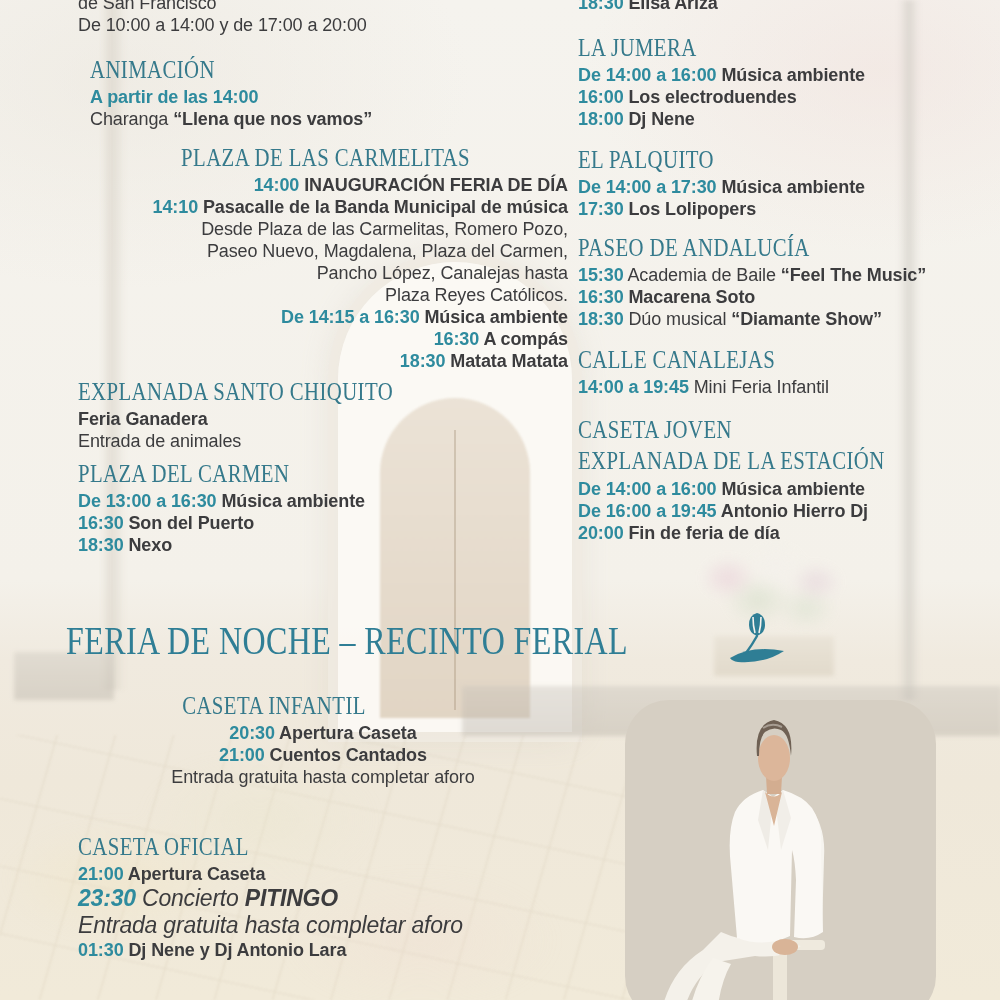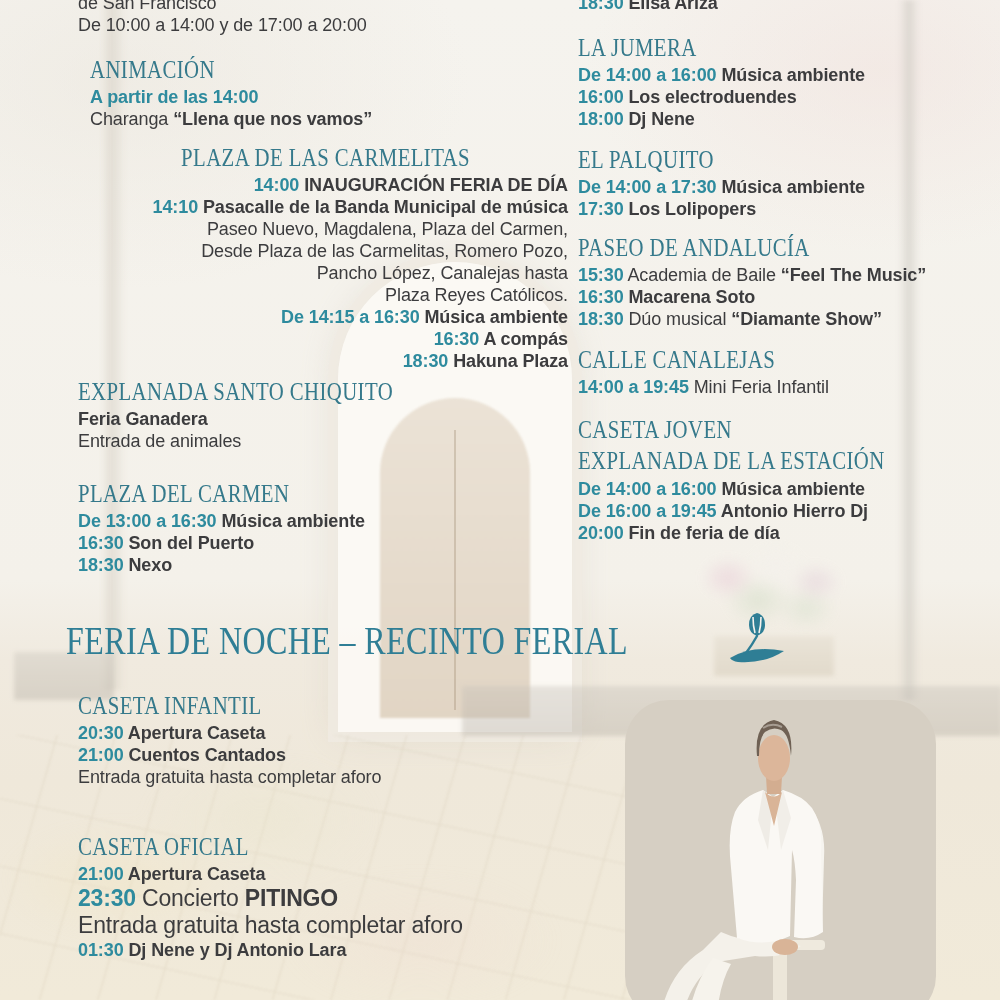--- a/index.html
+++ b/index.html
@@ -62,38 +62,38 @@
   .sec.right{left:578px;}
   .sec-title{
     font-family:"Liberation Serif","DejaVu Serif",serif;font-weight:400;
     color:var(--tealHead,#35798b);
     font-size:26px;line-height:28px;margin:0 0 2px 0;
     letter-spacing:.5px;white-space:nowrap;
     transform:scaleX(.8);transform-origin:0 50%;
   }
   .sec-title.t2{line-height:30px;}
   .line{font-size:18px;line-height:22px;white-space:nowrap;letter-spacing:-.1px;}
-  .line.lg{font-size:23px;line-height:27px;letter-spacing:-.2px;}
+  .line.lg{font-size:23px;line-height:27px;letter-spacing:-.2px;font-style:italic;}
   .s-time,.s-time-lg{color:var(--tealTime,#2e8b9e);font-weight:700;}
   .s-bold,.s-bold-lg{font-weight:700;color:var(--dark,#3c3c3e);}
   .s-reg,.s-reg-lg{font-weight:400;color:var(--dark,#3c3c3e);}
 
   
   .sec[data-key="claustro-partial"]{top:-8px;}
   .sec[data-key="animacion"]{top:56px;margin-left:12px;}
   .sec[data-key="plaza-carmelitas"]{top:144px;text-align:right;}
   .sec[data-key="explanada-santo-chiquito"]{top:378px;}
-  .sec[data-key="plaza-del-carmen"]{top:480px;}
+  .sec[data-key="plaza-del-carmen"]{top:460px;}
   .sec[data-key="elisa-partial"]{top:-8px;}
   .sec[data-key="la-jumera"]{top:34px;}
   .sec[data-key="el-palquito"]{top:146px;}
   .sec[data-key="paseo-de-andalucia"]{top:234px;}
   .sec[data-key="calle-canalejas"]{top:346px;}
   .sec[data-key="caseta-joven"]{top:416px;}
-  .sec[data-key="caseta-infantil"]{top:692px;}
+  .sec[data-key="caseta-infantil"]{top:692px;text-align:center;}
   .sec[data-key="caseta-oficial"]{top:833px;}
 
   
   #night-title{
     position:absolute;left:66px;top:620px;margin:0;
     font-family:"Liberation Serif","DejaVu Serif",serif;font-weight:400;
     font-size:39px;line-height:42px;letter-spacing:.5px;
     color:var(--tealTitle,#2f7e95);white-space:nowrap;
     transform:scaleX(.82);transform-origin:0 50%;
   }
@@ -128,27 +128,27 @@
     </div>
     <div class="sec left" data-key="animacion">
       <h2 class="sec-title">ANIMACIÓN</h2>
       <div class="line"><span class="s-time">A partir de las 14:00</span></div>
       <div class="line"><span class="s-reg">Charanga </span><span class="s-bold">“Llena que nos vamos”</span></div>
     </div>
     <div class="sec left" data-key="plaza-carmelitas">
       <h2 class="sec-title">PLAZA DE LAS CARMELITAS</h2>
       <div class="line"><span class="s-time">14:00</span><span class="s-bold"> INAUGURACIÓN FERIA DE DÍA</span></div>
       <div class="line"><span class="s-time">14:10</span><span class="s-bold"> Pasacalle de la Banda Municipal de música</span></div>
+      <div class="line"><span class="s-reg">Desde Plaza de las Carmelitas, Romero Pozo,</span></div>
       <div class="line"><span class="s-reg">Paseo Nuevo, Magdalena, Plaza del Carmen,</span></div>
-      <div class="line"><span class="s-reg">Desde Plaza de las Carmelitas, Romero Pozo,</span></div>
       <div class="line"><span class="s-reg">Pancho López, Canalejas hasta</span></div>
       <div class="line"><span class="s-reg">Plaza Reyes Católicos.</span></div>
       <div class="line"><span class="s-time">De 14:15 a 16:30</span><span class="s-bold"> Música ambiente</span></div>
       <div class="line"><span class="s-time">16:30</span><span class="s-bold"> A compás</span></div>
-      <div class="line"><span class="s-time">18:30</span><span class="s-bold"> Hakuna Plaza</span></div>
+      <div class="line"><span class="s-time">18:30</span><span class="s-bold"> Matata Matata</span></div>
     </div>
     <div class="sec left" data-key="explanada-santo-chiquito">
       <h2 class="sec-title">EXPLANADA SANTO CHIQUITO</h2>
       <div class="line"><span class="s-bold">Feria Ganadera</span></div>
       <div class="line"><span class="s-reg">Entrada de animales</span></div>
     </div>
     <div class="sec left" data-key="plaza-del-carmen">
       <h2 class="sec-title">PLAZA DEL CARMEN</h2>
       <div class="line"><span class="s-time">De 13:00 a 16:30</span><span class="s-bold"> Música ambiente</span></div>
       <div class="line"><span class="s-time">16:30</span><span class="s-bold"> Son del Puerto</span></div>

